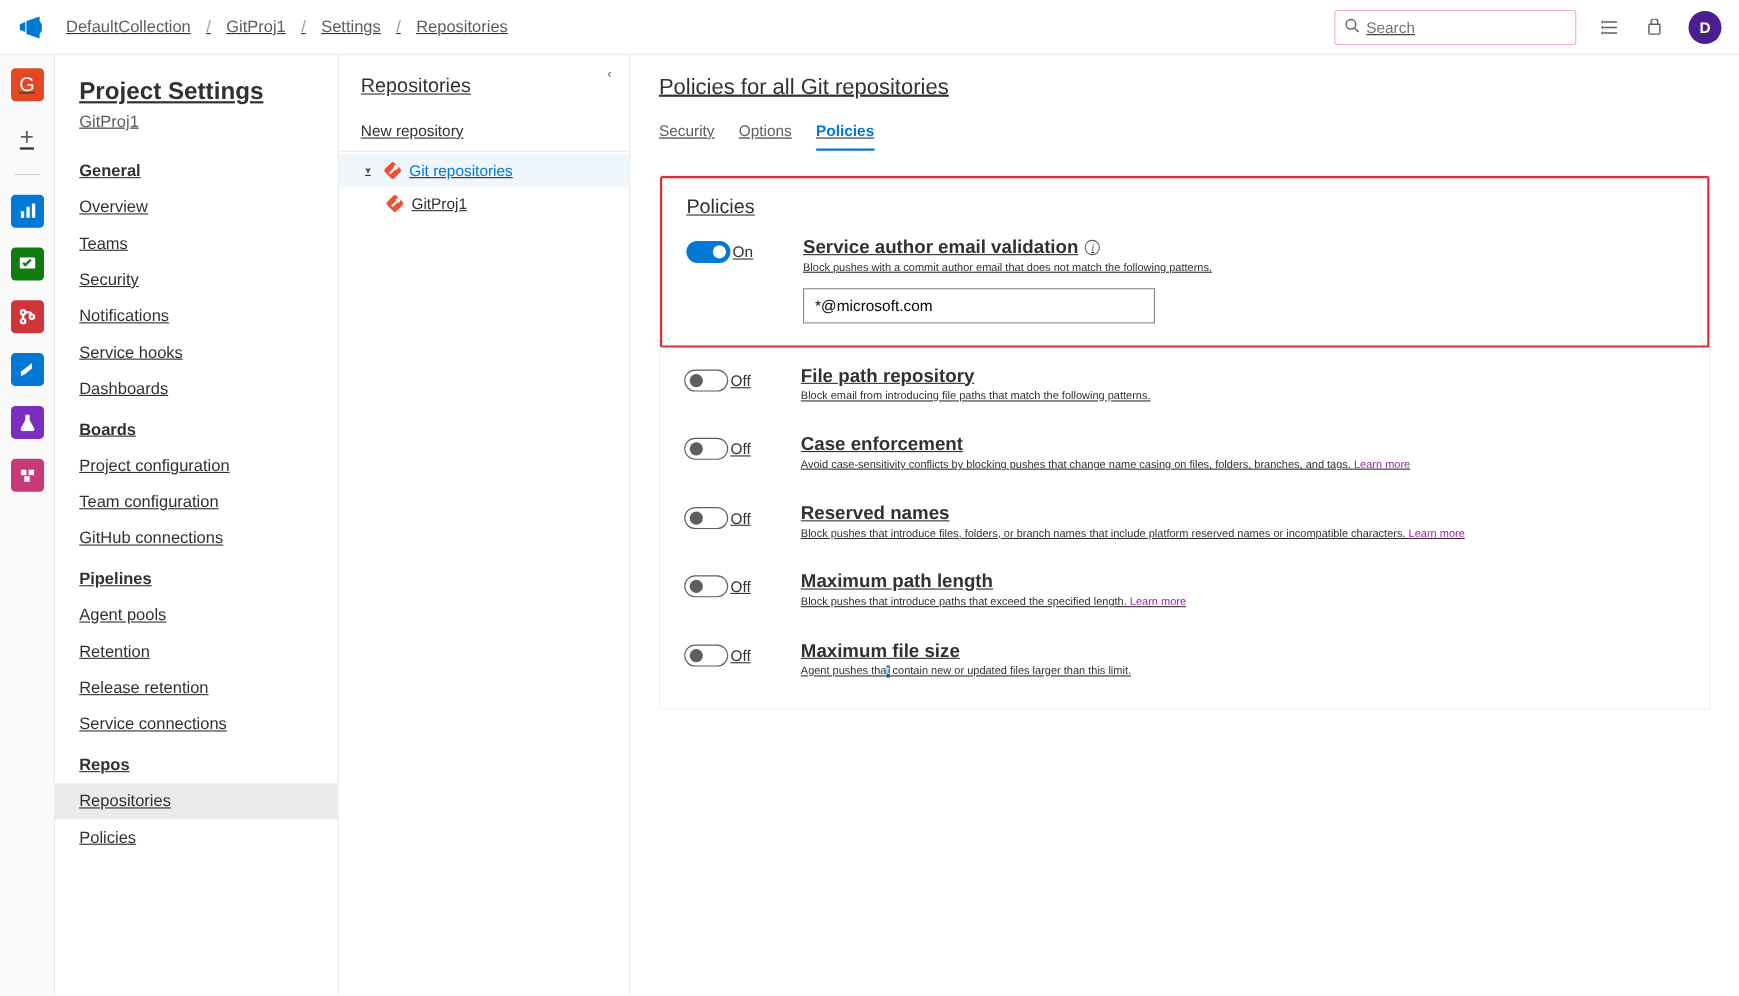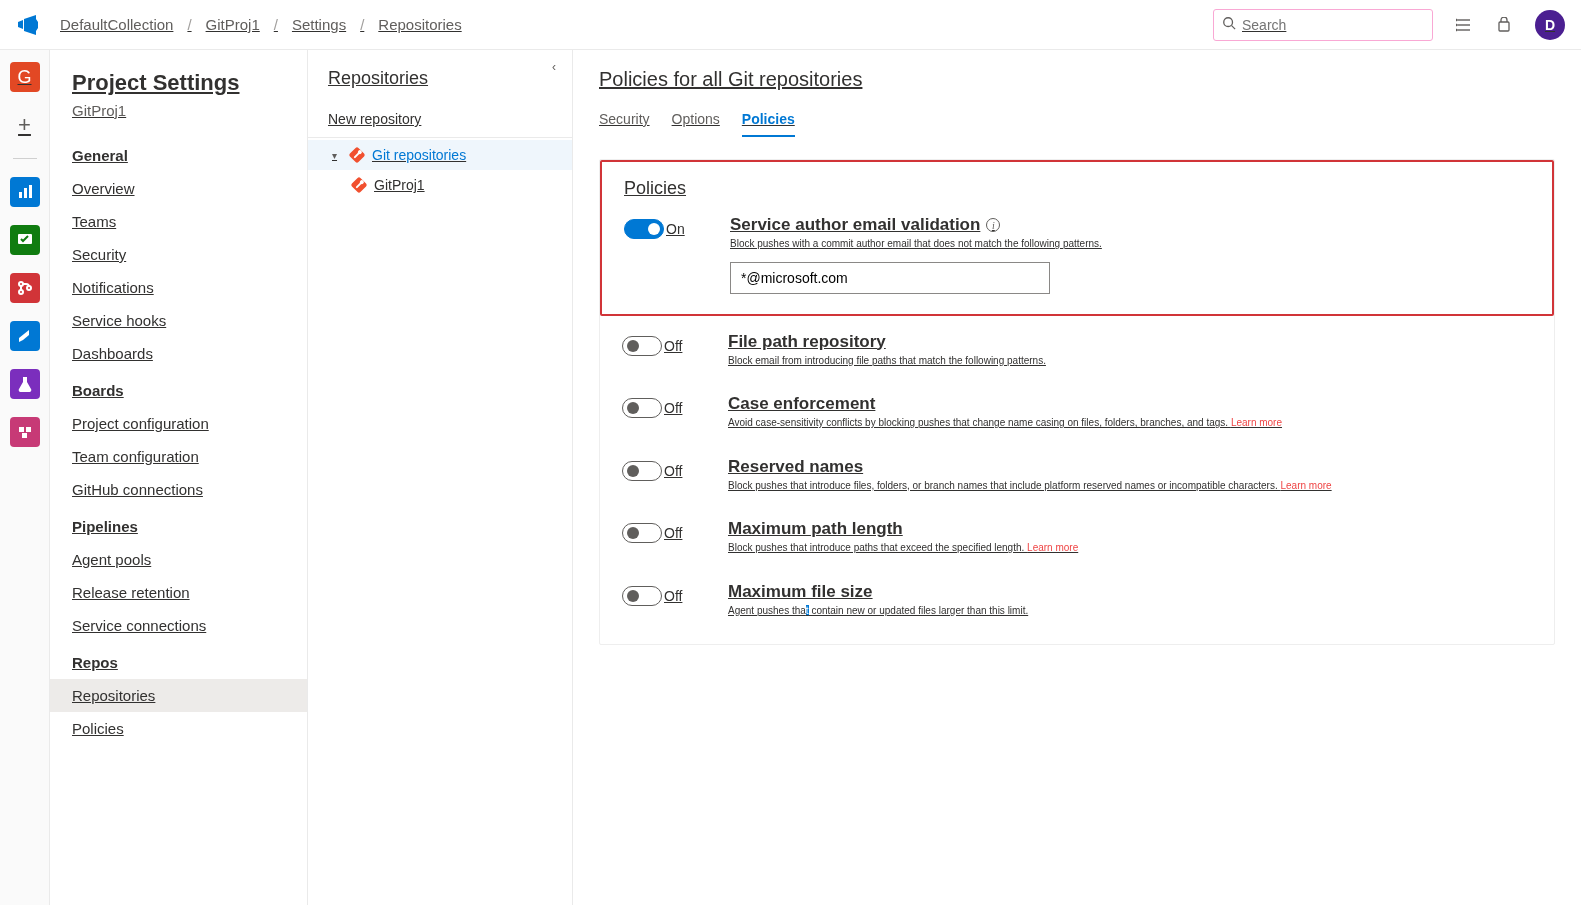--- a/index.html
+++ b/index.html
@@ -122,21 +122,21 @@
   .toggle .knob {
     position: absolute; width: 12px; height: 12px; border-radius: 50%;
     background: #605e5c; top: 3px; left: 4px; transition: left .1s;
   }
   .toggle.on { background: #0078d4; border-color: #0078d4; }
   .toggle.on .knob { background: #fff; left: 23px; }
   .toggle-label { font-size: 14px; color: #323130; }
   .policy-body { flex: 1; }
   .policy-title { font-size: 17px; font-weight: 600; margin-bottom: 2px; display:flex; align-items:center; gap:6px;}
   .policy-desc { font-size: 10px; color: #323130; line-height: 1.45; }
-  .policy-desc a { color: #ef4444; text-decoration: none; cursor: pointer; }
+  .policy-desc a { color: #a21caf; text-decoration: none; cursor: pointer; }
   .info-icon { width:14px; height:14px; border:1px solid #605e5c; border-radius:50%; display:inline-flex; align-items:center; justify-content:center; font-size:10px; color:#605e5c; font-weight:400; font-family:serif; font-style:italic;}
   .policy-input {
     margin-top: 10px; width: 320px; height: 32px; border: 1px solid #8a8886;
     padding: 0 10px; font-size: 14px; outline: none;
   }
 </style>
 </head>
 <body>
 
 <div class="app">
@@ -242,20 +242,21 @@
           <div class="settings-item">Security</div>
           <div class="settings-item">Notifications</div>
           <div class="settings-item">Service hooks</div>
           <div class="settings-item">Dashboards</div>
           <div class="settings-group-label">Boards</div>
           <div class="settings-item">Project configuration</div>
           <div class="settings-item">Team configuration</div>
           <div class="settings-item">GitHub connections</div>
           <div class="settings-group-label">Pipelines</div>
           <div class="settings-item">Agent pools</div>
+          <div class="settings-item">Retention</div>
           <div class="settings-item">Release retention</div>
           <div class="settings-item">Service connections</div>
           <div class="settings-group-label">Repos</div>
           <div class="settings-item active">Repositories</div>
           <div class="settings-item">Policies</div>
         </div>
     </div>
 
     <div class="repo-pane">
       <div class="collapse-handle">‹</div>

